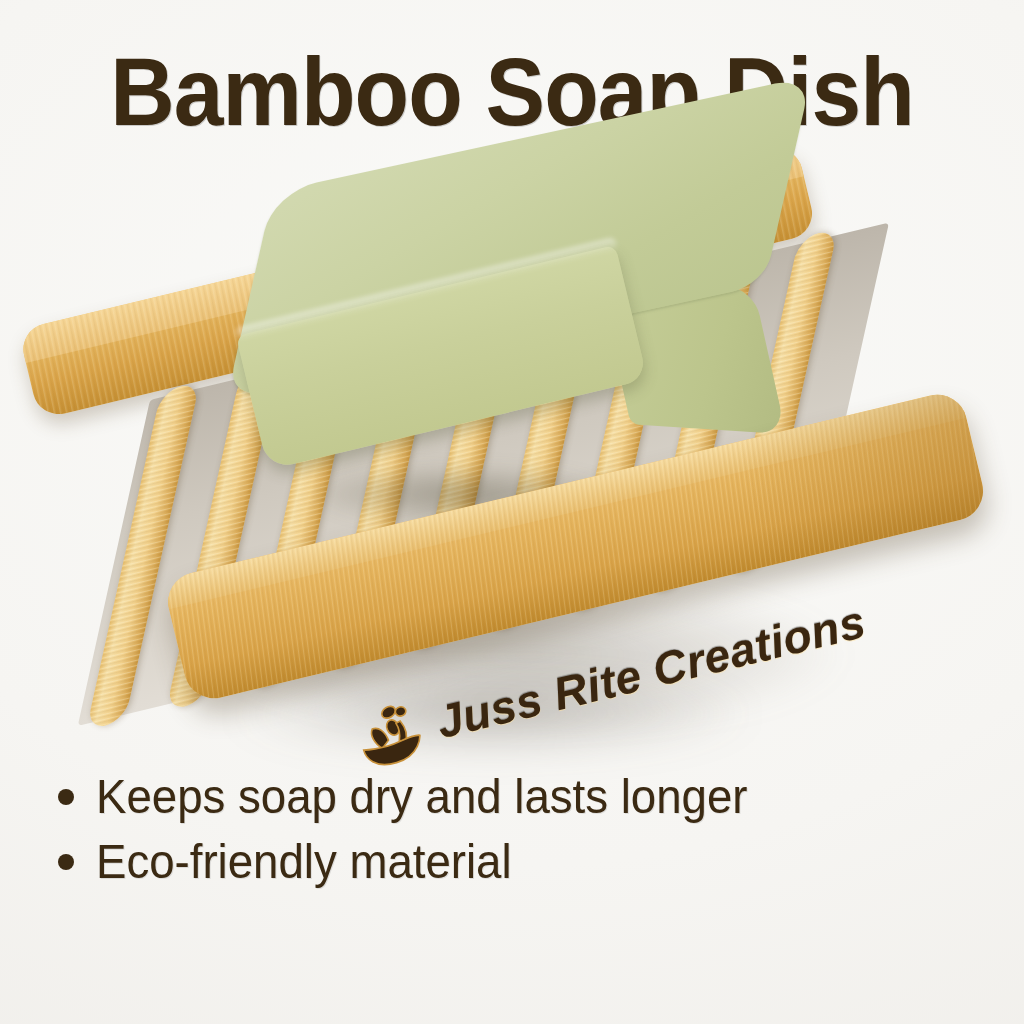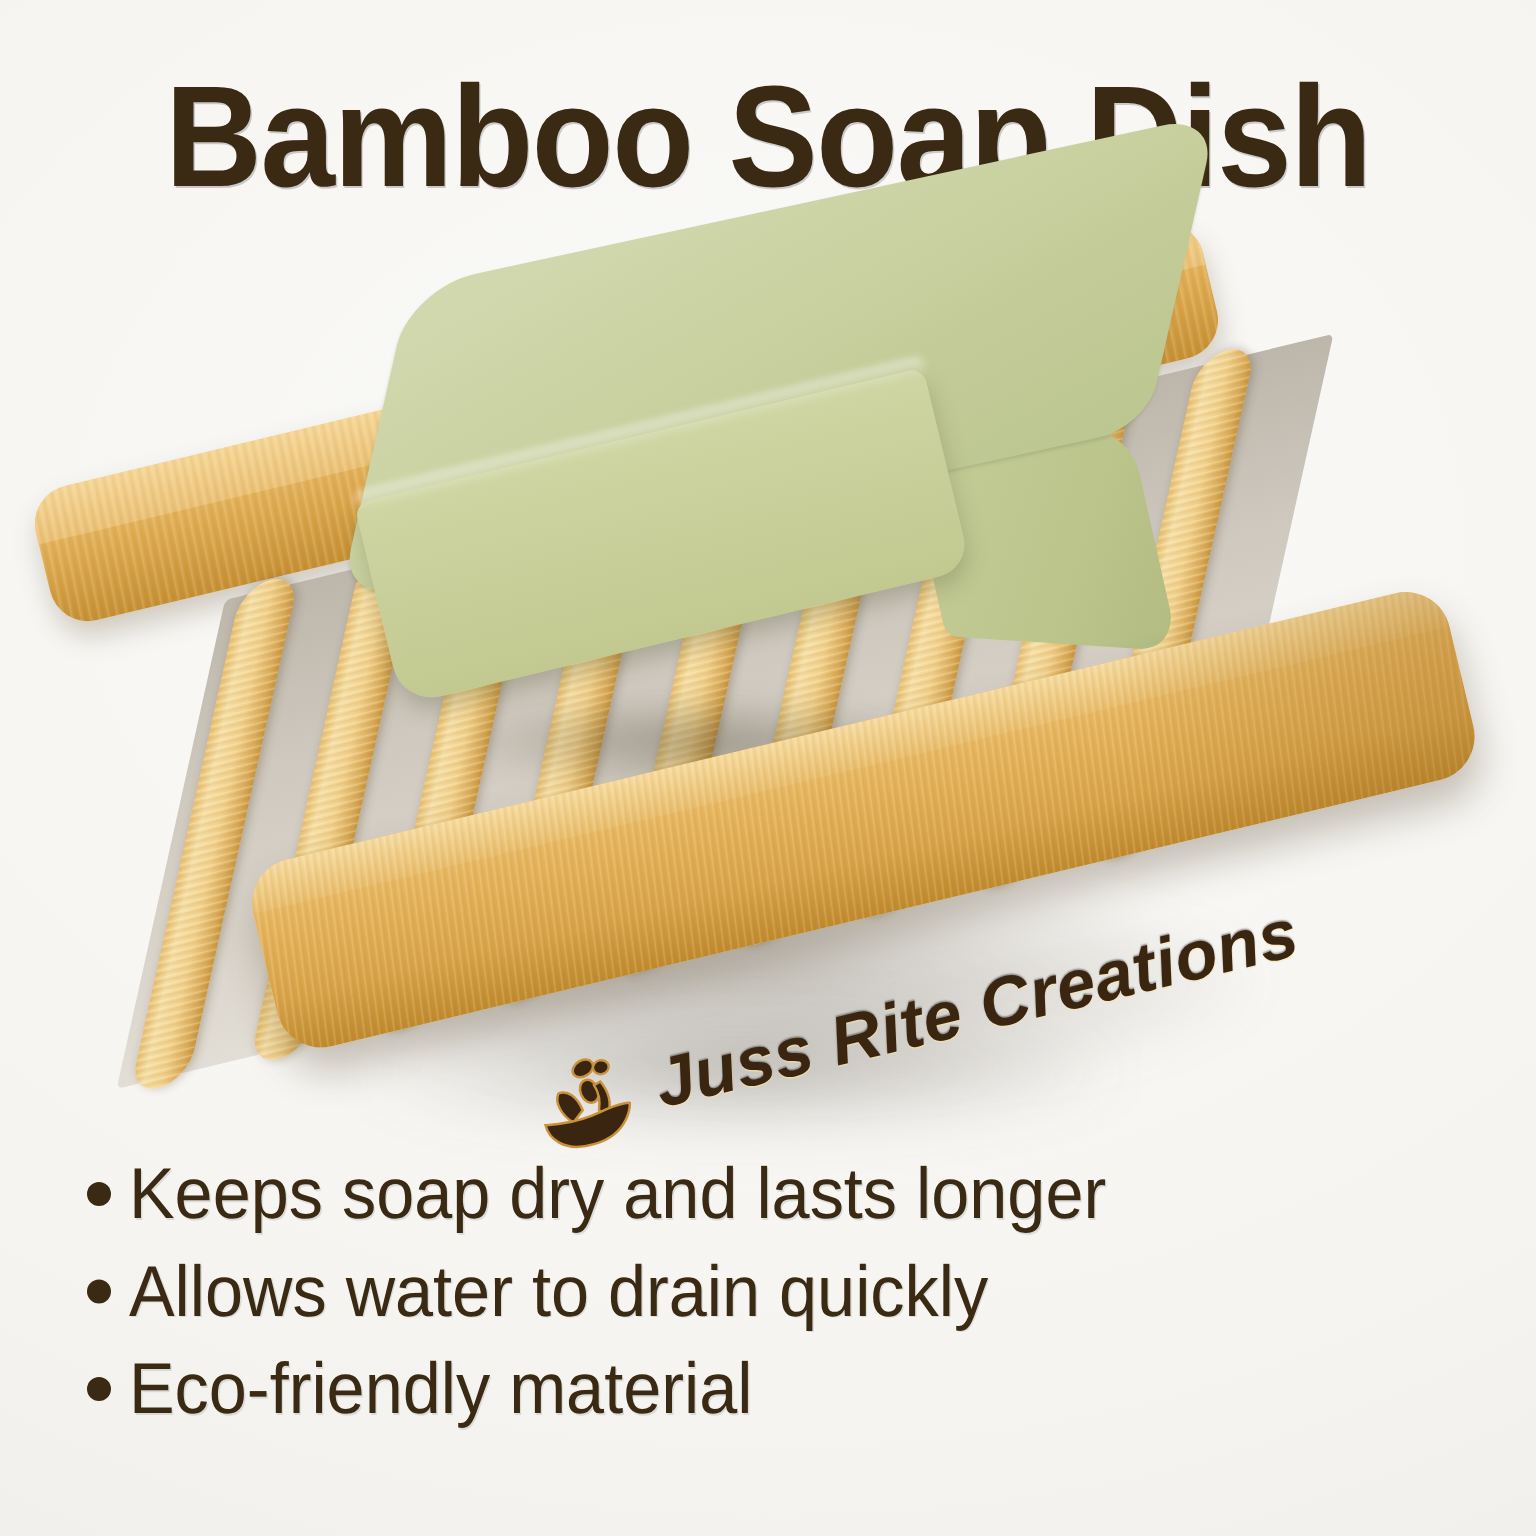--- a/index.html
+++ b/index.html
@@ -194,21 +194,21 @@
     font-style:italic;
     text-shadow:0 1px 0 rgba(255,226,160,.55), 0 -1px 1px rgba(0,0,0,.35);
     white-space:nowrap;
   }
 
   
   .bullets{
     position:absolute;left:58px;top:768px;width:940px;
   }
   .bullet-row{
-    display:flex;align-items:baseline;gap:12px;
+    display:flex;align-items:baseline;gap:22px;
     height:65px;
   }
   .bullet-dot{
     width:16px;height:16px;border-radius:50%;
     background:#3B2A13;flex:0 0 auto;
     position:relative;top:-8px;
   }
   .bullet-text{
     font-size:48px;line-height:58px;
     color:#3B2A13;
@@ -300,21 +300,17 @@
     </div>
   </div>
 
   <div class="bullets">
     <div class="bullet-row">
       <span class="bullet-dot"></span>
       <span class="bullet-text">Keeps soap dry and lasts longer</span>
     </div>
     <div class="bullet-row">
       <span class="bullet-dot"></span>
-      <span class="bullet-text">Allows water to drain quickly</span>
-    </div>
-    <div class="bullet-row">
-      <span class="bullet-dot"></span>
       <span class="bullet-text">Eco-friendly material</span>
     </div>
   </div>
 
 </div>
 
 </body></html>

